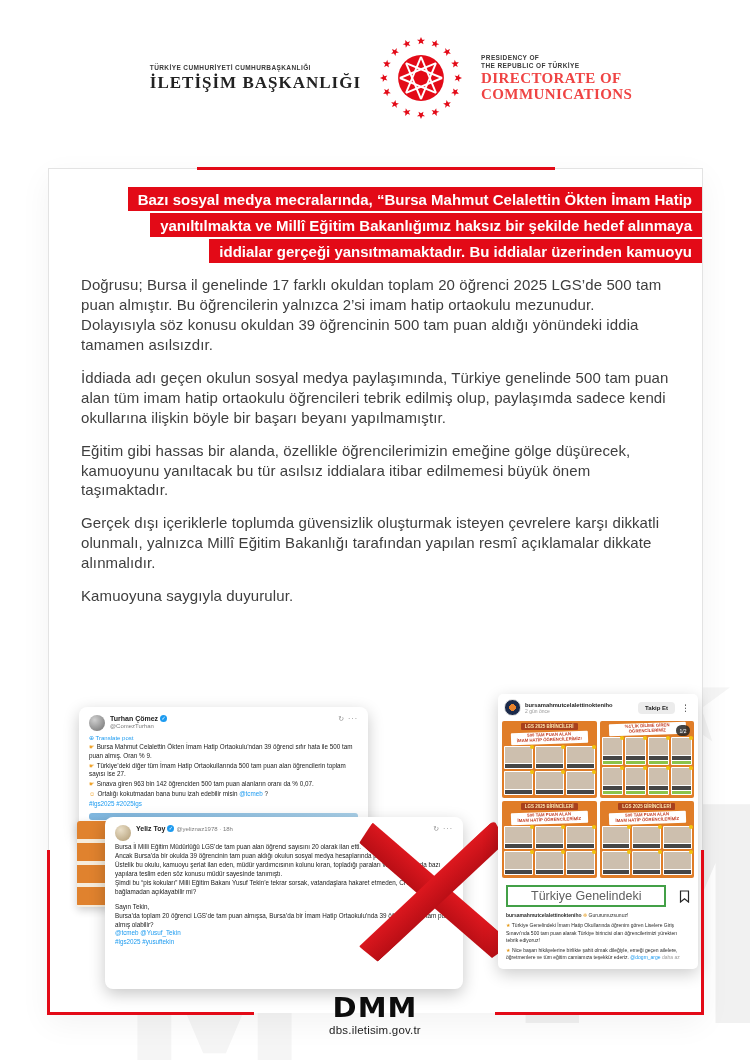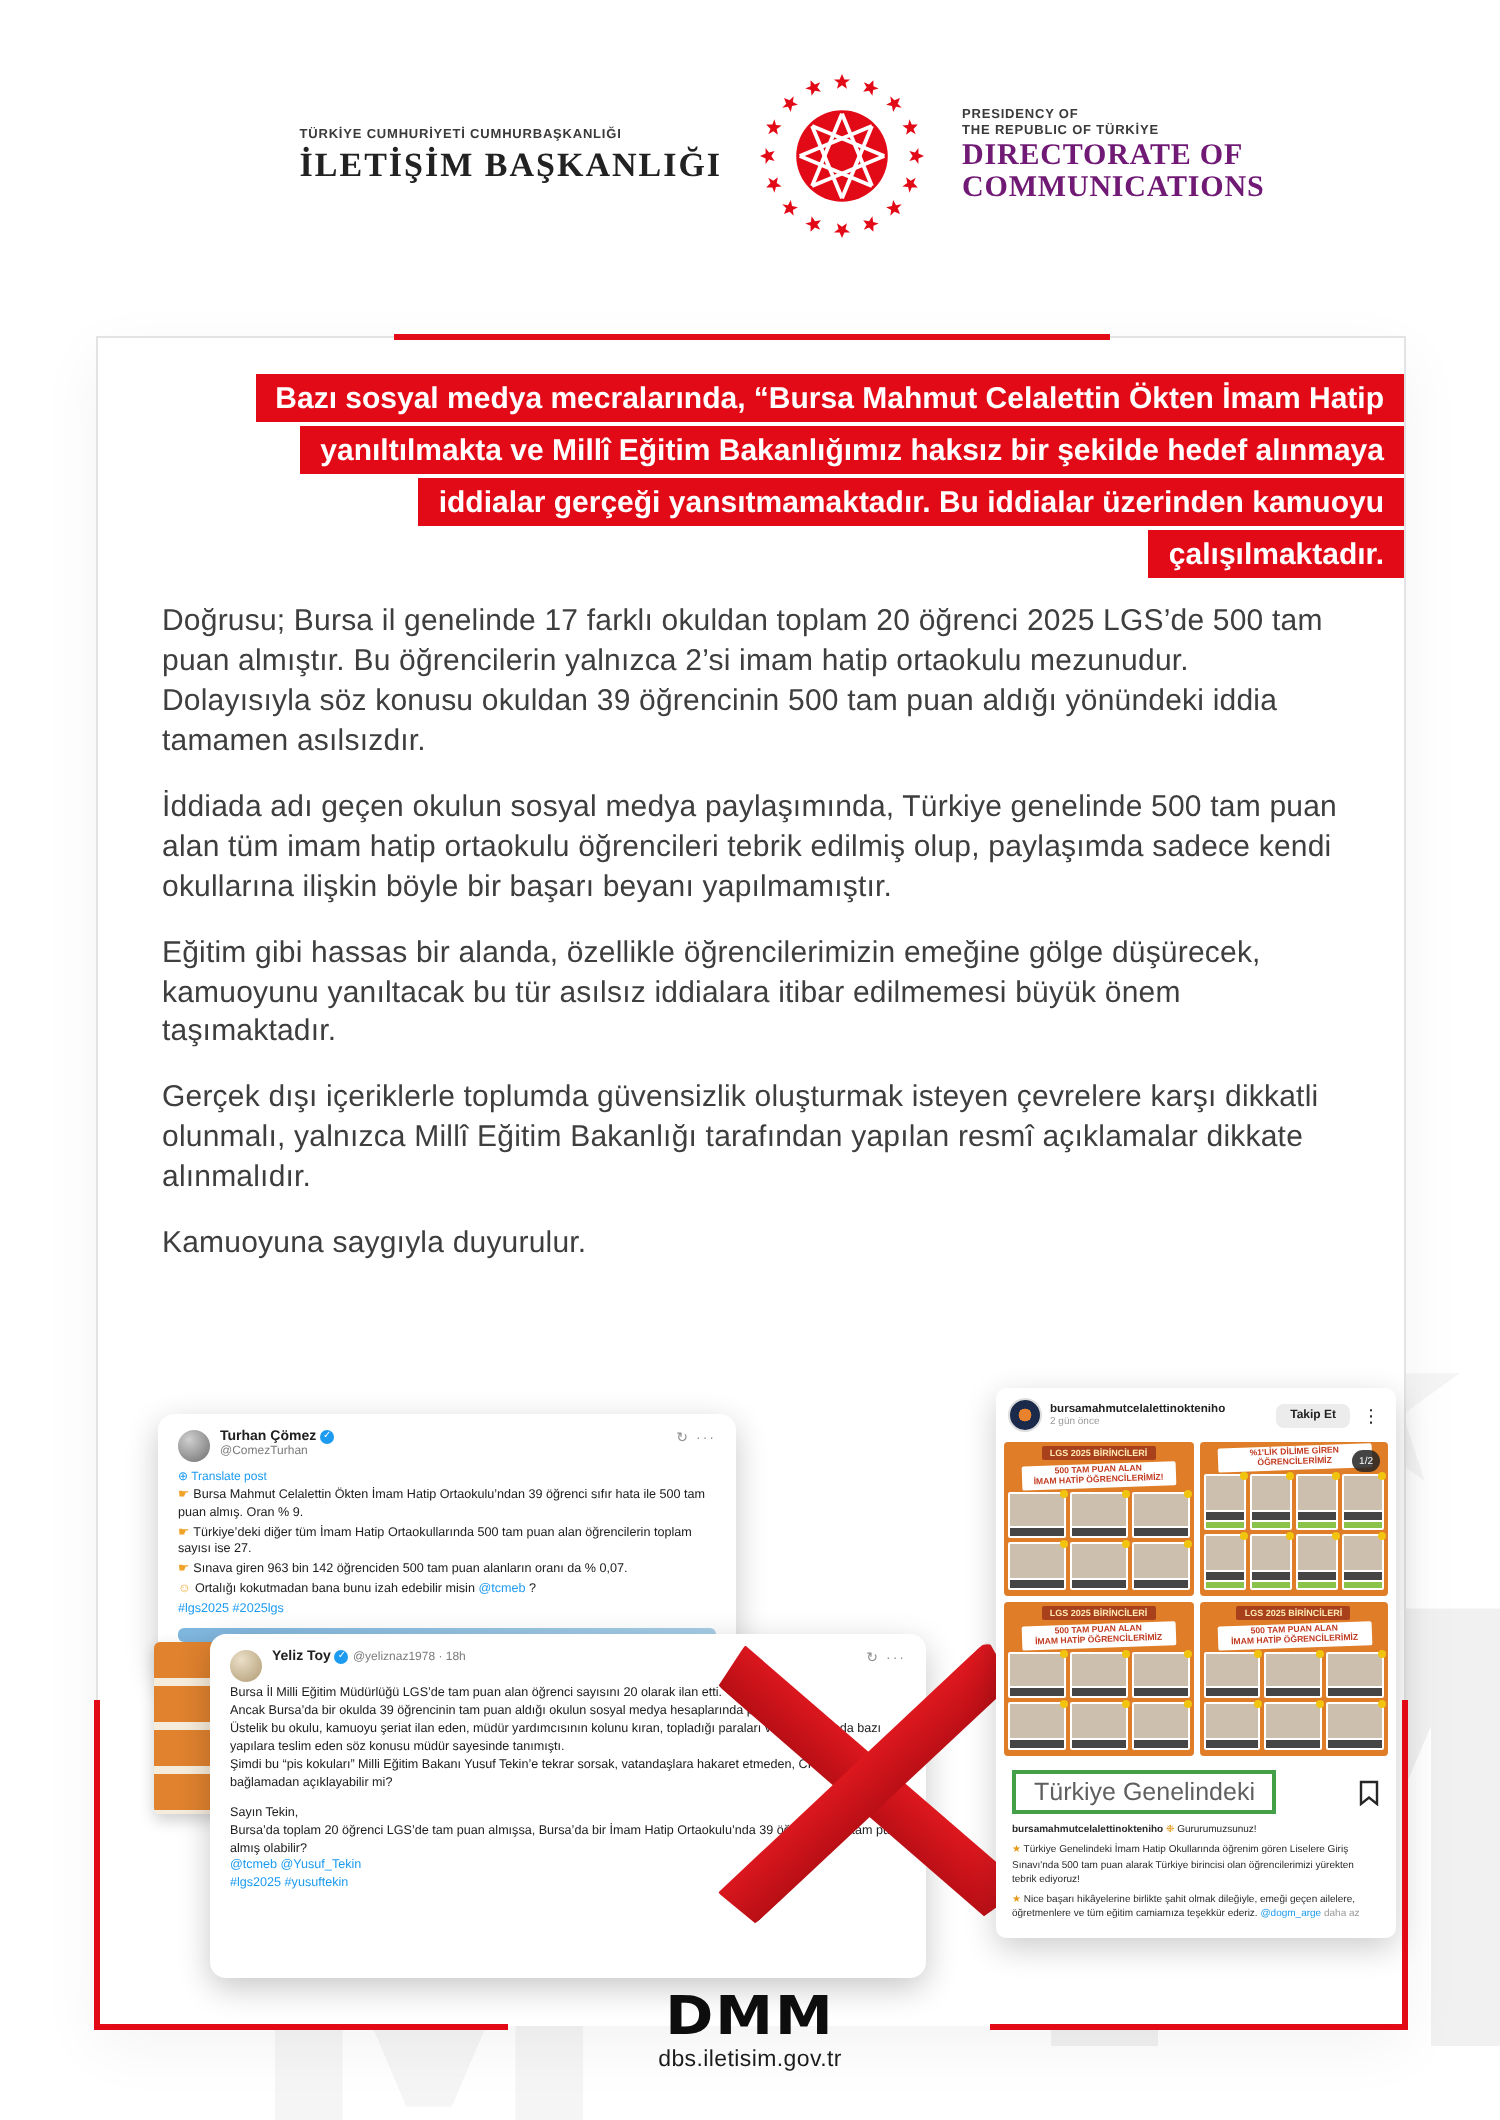--- a/index.html
+++ b/index.html
@@ -16,21 +16,21 @@
   #wm-m1{ font-size:300px; left:498px; top:770px; color:#f1f1f1; letter-spacing:-14px; }
   #wm-m2{ font-size:190px; left:120px; top:920px; color:#f5f5f5; }
 
   
   .header{ position:absolute; top:34px; left:16px; width:750px; display:flex;
            justify-content:center; align-items:center; gap:16px; z-index:2; }
   .hdr-small{ font-size:6.5px; font-weight:bold; letter-spacing:.4px; color:#3a3a3a; }
   .hdr-tr-big{ font-family:"Liberation Serif", serif; font-weight:bold; font-size:17px;
                letter-spacing:1px; color:#222; margin-top:2px; }
   .hdr-en-big{ font-family:"Liberation Serif", serif; font-weight:bold; font-size:15px;
-               letter-spacing:.4px; color:#701a75; line-height:1.08; }
+               letter-spacing:.4px; color:#ef4444; line-height:1.08; }
   .hdr-right .hdr-small{ line-height:1.25; }
 
   
   .card{ position:absolute; left:48px; top:168px; width:655px; height:845px; background:#fff;
          border:1px solid #e3e3e3; border-bottom:none; z-index:1;
          box-shadow:0 10px 30px rgba(0,0,0,.05); }
   .acc{ position:absolute; background:var(--red); z-index:3; }
   .acc-top{ top:-2px; left:50%; transform:translateX(-50%); width:358px; height:3px; }
   .acc-bl-h{ bottom:-2px; left:-1px; width:206px; height:3px; }
   .acc-br-h{ bottom:-2px; right:-1px; width:208px; height:3px; }
@@ -113,21 +113,21 @@
               line-height:1.15; }
   .ig-photos{ display:grid; grid-template-columns:repeat(3,1fr); gap:2px; flex:1; }
   .ig-photos.four{ grid-template-columns:repeat(4,1fr); }
   .ig-photo{ background:#fff; border-radius:1px; position:relative; display:flex; flex-direction:column; }
   .ig-photo .ph{ flex:1; background:#cdbfae; margin:1px; }
   .ig-photo .nm{ height:4px; background:#454545; margin:0 1px 1px; }
   .ig-photo .tag{ height:3px; background:#8bc34a; margin:0 1px 1px; }
   .ig-photo::after{ content:""; position:absolute; top:-1px; right:-1px; width:4px; height:4px;
                     background:#f1c40f; border-radius:50%; }
   .ig-hl-row{ display:flex; align-items:center; justify-content:space-between; padding:7px 8px 3px; }
-  .ig-highlight{ border:2.5px solid #43a047; padding:2px 9px; font-size:12.5px; color:#5f5f5f; }
+  .ig-highlight{ border:2.5px solid #43a047; padding:2px 23px; font-size:12.5px; color:#5f5f5f; }
   .ig-caption{ padding:2px 8px 0; font-size:5px; color:#2a2a2a; line-height:1.45; }
   .ig-caption .u{ font-weight:bold; }
   .ig-caption p{ margin:3px 0 0; }
   .emo{ color:#e59a19; }
   .muted{ color:#9a9a9a; }
 
   
   .footer{ position:absolute; left:0; top:994px; width:750px; text-align:center; z-index:4; }
   .dmm{ font-family:"DejaVu Sans", sans-serif; font-weight:900; font-size:29px; color:#0d0d0d;
         letter-spacing:1px; line-height:1; transform:scaleY(.92); }
@@ -194,21 +194,20 @@
   <div class="acc acc-top"></div>
   <div class="acc acc-bl-h"></div>
   <div class="acc acc-br-h"></div>
   <div class="acc acc-l-v"></div>
   <div class="acc acc-r-v"></div>
 
   <div class="claim">
     <div class="claim-line"><span>Bazı sosyal medya mecralarında, “Bursa Mahmut Celalettin Ökten İmam Hatip</span></div>
     <div class="claim-line"><span>yanıltılmakta ve Millî Eğitim Bakanlığımız haksız bir şekilde hedef alınmaya</span></div>
     <div class="claim-line"><span>iddialar gerçeği yansıtmamaktadır. Bu iddialar üzerinden kamuoyu</span></div>
-    <div class="claim-line"><span>çalışılmaktadır.</span></div>
   </div>
 
   <div class="bodytext">
     <p>Doğrusu; Bursa il genelinde 17 farklı okuldan toplam 20 öğrenci 2025 LGS’de 500 tam puan almıştır. Bu öğrencilerin yalnızca 2’si imam hatip ortaokulu mezunudur. Dolayısıyla söz konusu okuldan 39 öğrencinin 500 tam puan aldığı yönündeki iddia tamamen asılsızdır.</p>
     <p>İddiada adı geçen okulun sosyal medya paylaşımında, Türkiye genelinde 500 tam puan alan tüm imam hatip ortaokulu öğrencileri tebrik edilmiş olup, paylaşımda sadece kendi okullarına ilişkin böyle bir başarı beyanı yapılmamıştır.</p>
     <p>Eğitim gibi hassas bir alanda, özellikle öğrencilerimizin emeğine gölge düşürecek, kamuoyunu yanıltacak bu tür asılsız iddialara itibar edilmemesi büyük önem taşımaktadır.</p>
     <p>Gerçek dışı içeriklerle toplumda güvensizlik oluşturmak isteyen çevrelere karşı dikkatli olunmalı, yalnızca Millî Eğitim Bakanlığı tarafından yapılan resmî açıklamalar dikkate alınmalıdır.</p>
     <p>Kamuoyuna saygıyla duyurulur.</p>
   </div>
 

